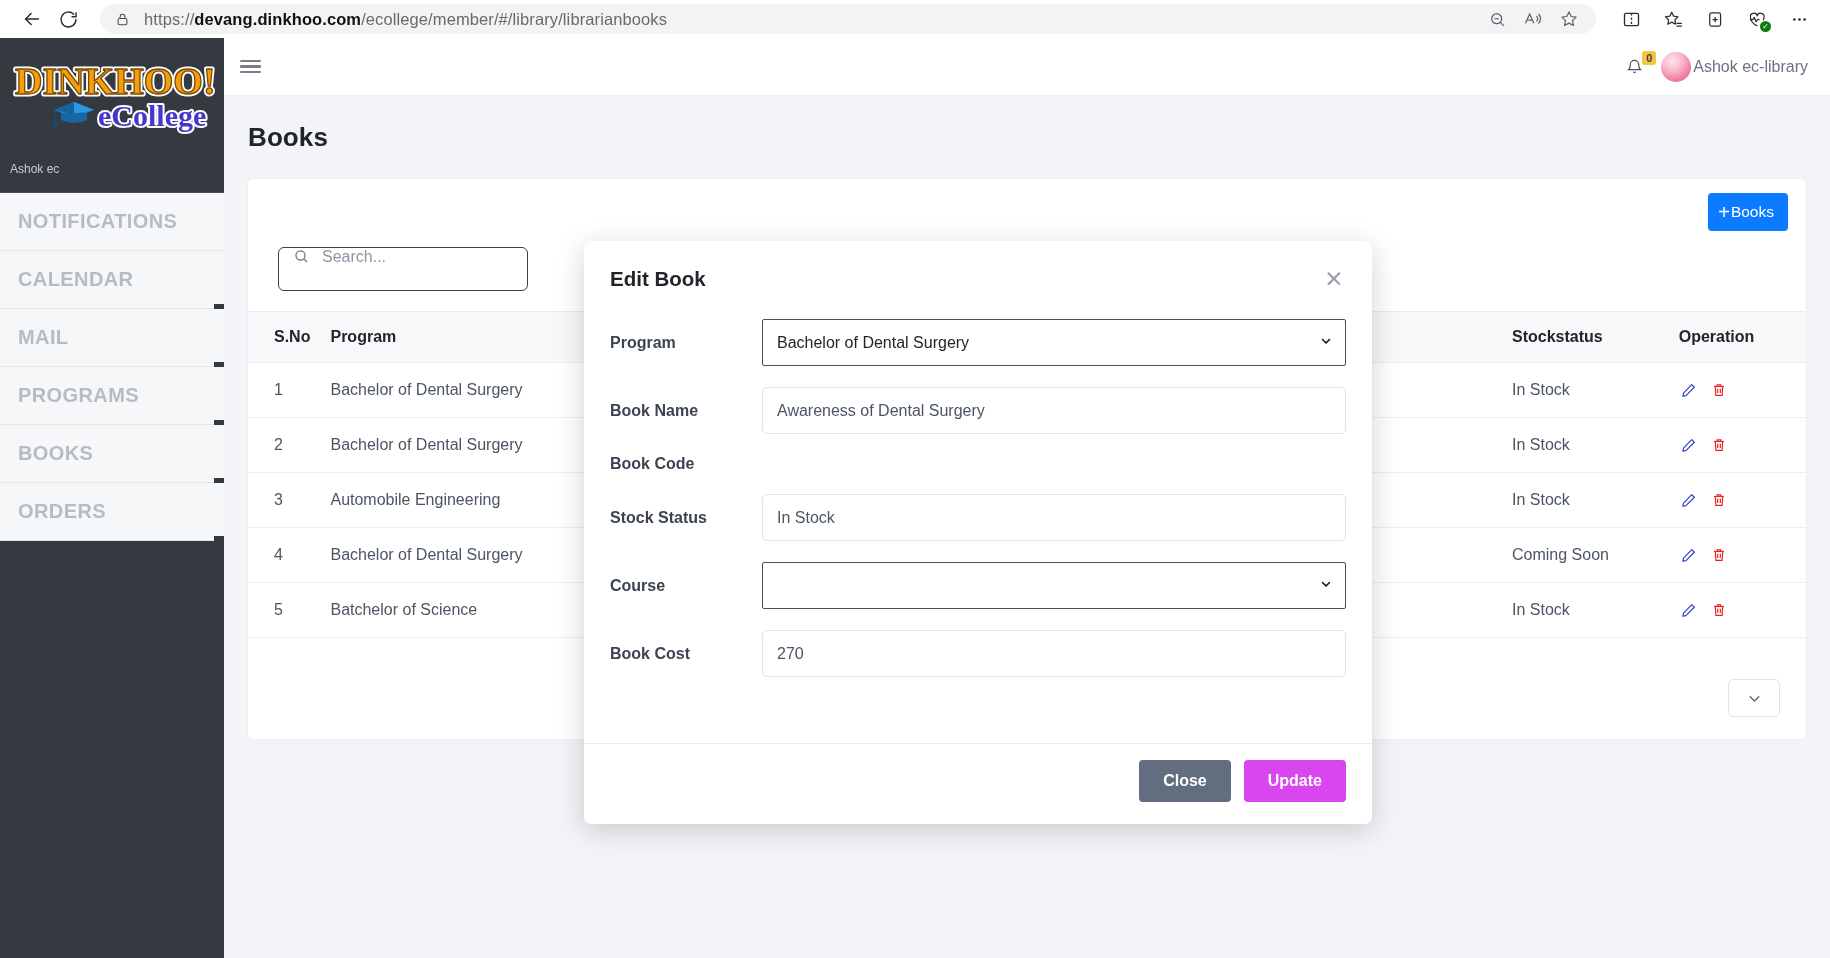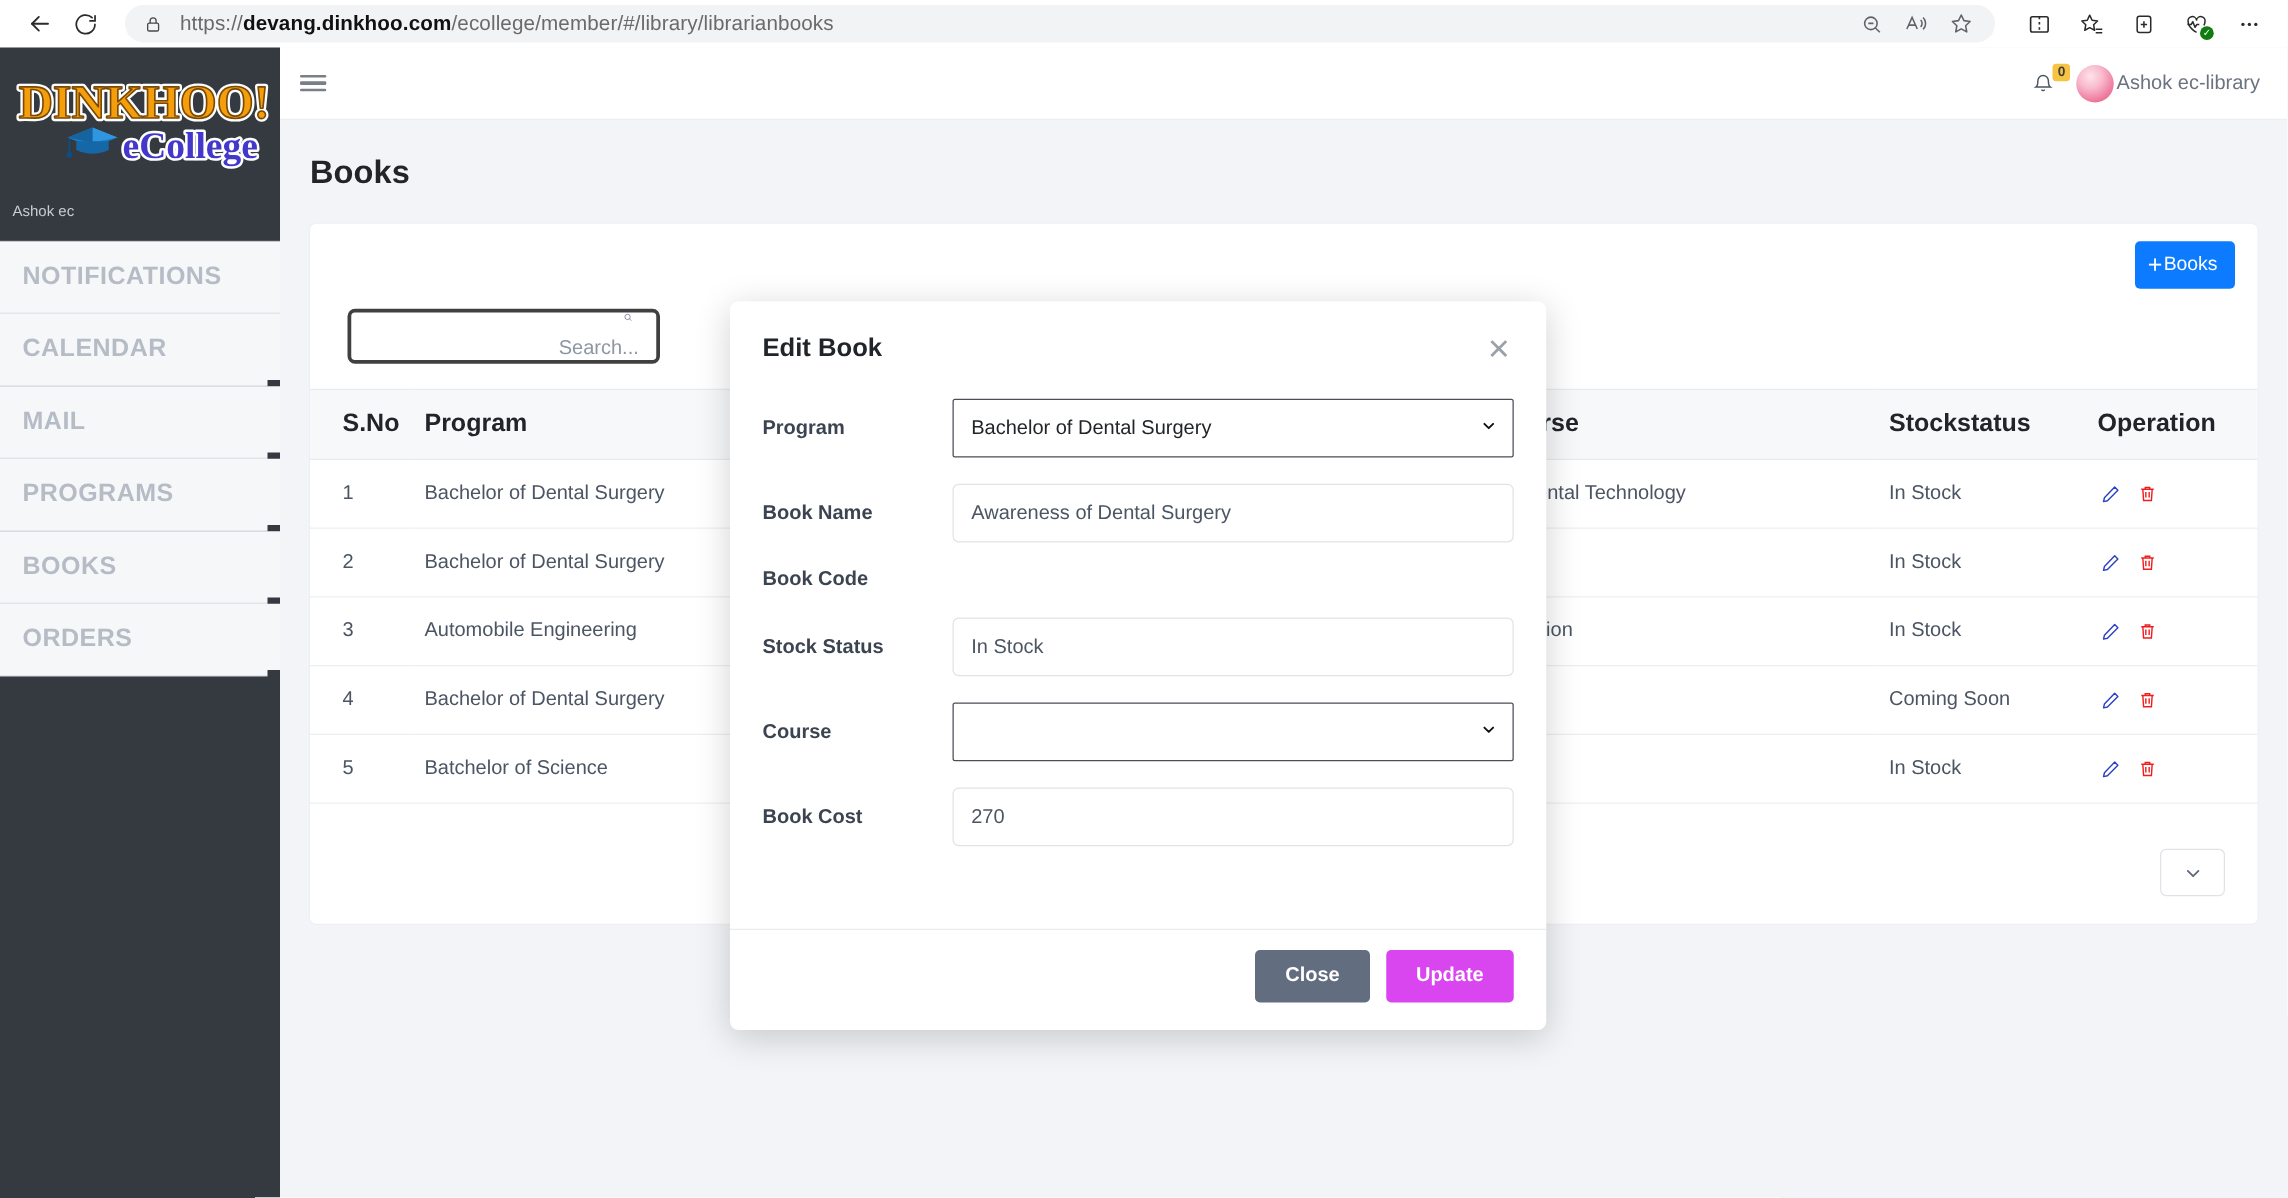--- a/index.html
+++ b/index.html
@@ -148,33 +148,32 @@
     font-size: 15.5px; font-weight: 400;
     padding: 9px 14px 9px 10px;
     display: flex; align-items: center; gap: 1px;
     font-family: "Liberation Sans", sans-serif;
   }
   .addbtn .plus { font-size: 20px; font-weight: 400; line-height: 1; }
 
   .search-row { padding: 22px 0 0 30px; }
   .search-box {
     width: 250px; height: 44px;
-    border: 3px solid #404040; border-radius: 6px;
-    display: flex; align-items: flex-end; gap: 12px;
+    border: 1px solid #404040; border-radius: 6px;
+    display: flex; align-items: flex-start; gap: 12px;
     padding: 0 14px;
     background: #fff;
-    flex-direction: column;
   }
   .search-box .ph { color: #8d96a3; font-size: 16px; }
 
   table { width: 100%; border-collapse: collapse; margin-top: 20px; }
   thead th {
     background: #f7f8fa;
     text-align: left;
-    font-size: 20px; font-weight: 700; color: #212529;
+    font-size: 16px; font-weight: 700; color: #212529;
     padding: 16px 10px;
     border-top: 1px solid #e9ecef;
     border-bottom: 1px solid #e9ecef;
     white-space: nowrap;
   }
   tbody td {
     font-size: 16px; color: #4b5563;
     padding: 17px 10px;
     border-bottom: 1px solid #eceff2;
     white-space: nowrap;
@@ -197,21 +196,21 @@
     display: flex; align-items: center; justify-content: center;
   }
 
   
   .modal-layer {
     position: absolute; inset: 0; z-index: 20;
   }
   .modal {
     position: absolute;
     left: 584px; top: 203px;
-    width: 653px; height: 583px;
+    width: 788px; height: 583px;
     background: #ffffff;
     border-radius: 7px;
     box-shadow: 0 6px 28px rgba(0,0,0,.18);
     display: flex; flex-direction: column;
   }
   .modal-head {
     padding: 26px 26px 0 26px;
     display: flex; align-items: flex-start;
   }
   .modal-title { font-size: 20.5px; font-weight: 700; color: #212529; }

